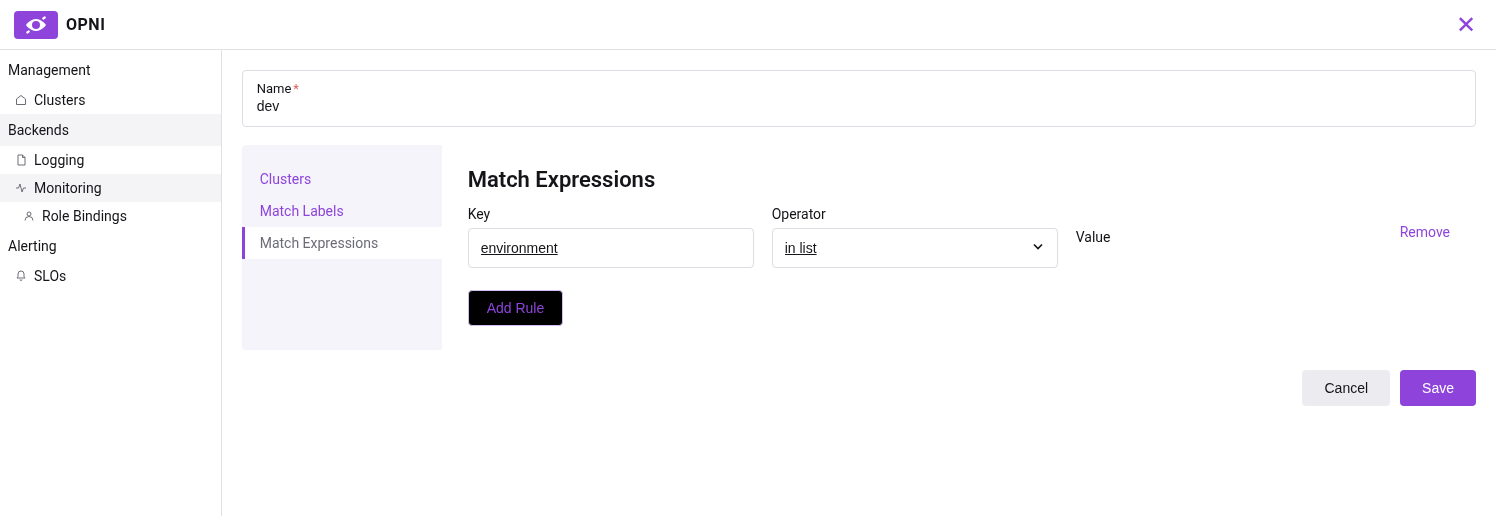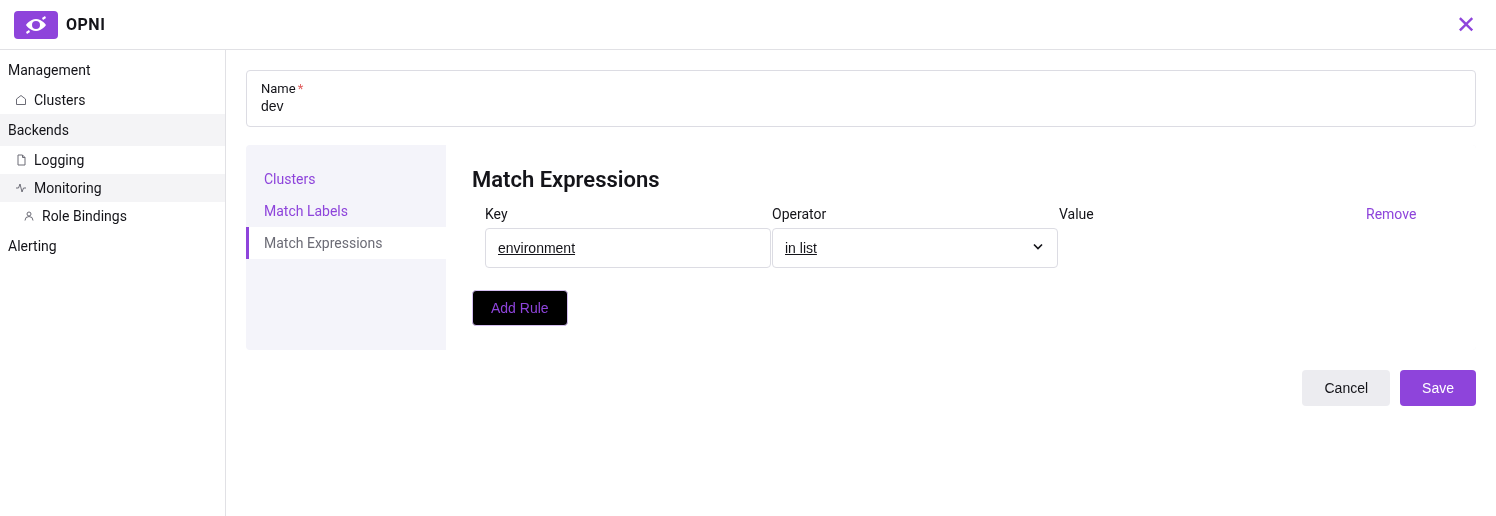--- a/index.html
+++ b/index.html
@@ -157,23 +157,22 @@
       padding: 22px 26px 24px 26px;
     }
     .panel-title {
       font-size: 22px;
       font-weight: 600;
       color: #141419;
       margin-bottom: 14px;
     }
     .row {
       display: flex;
-      gap: 1px;
-      align-items: flex-start;
-      margin-left: 13px;
+      gap: 18px;
+      align-items: center;
     }
     .col {
       display: flex;
       flex-direction: column;
       gap: 6px;
     }
     .col.key { width: 286px; }
     .col.op { width: 286px; }
     .col.val { width: 286px; }
     .field-label {
@@ -290,20 +289,29 @@
       <span class="nav-icon">
         <svg width="12" height="12" viewBox="0 0 24 24" fill="none" stroke="currentColor" stroke-width="2">
             <circle cx="12" cy="8" r="4"></circle>
             <path d="M4 21 a8 8 0 0 1 16 0"></path>
           </svg>
       </span>
       <span>Role Bindings</span>
     </div>
 
     <div class="nav-section-header nobg">Alerting</div>
+    <div class="nav-item">
+      <span class="nav-icon">
+        <svg width="12" height="12" viewBox="0 0 24 24" fill="none" stroke="currentColor" stroke-width="2">
+            <path d="M6 8 a6 6 0 0 1 12 0 v5 l2 3 H4 l2 -3 Z"></path>
+            <path d="M10 19 a2 2 0 0 0 4 0"></path>
+          </svg>
+      </span>
+      <span>SLOs</span>
+    </div>
   </div>
 
   <div class="main">
     <div class="name-field">
       <div class="name-label">
         <span>Name</span>
         <span class="req">*</span>
       </div>
       <input class="name-value" value="dev" style="">
     </div>

